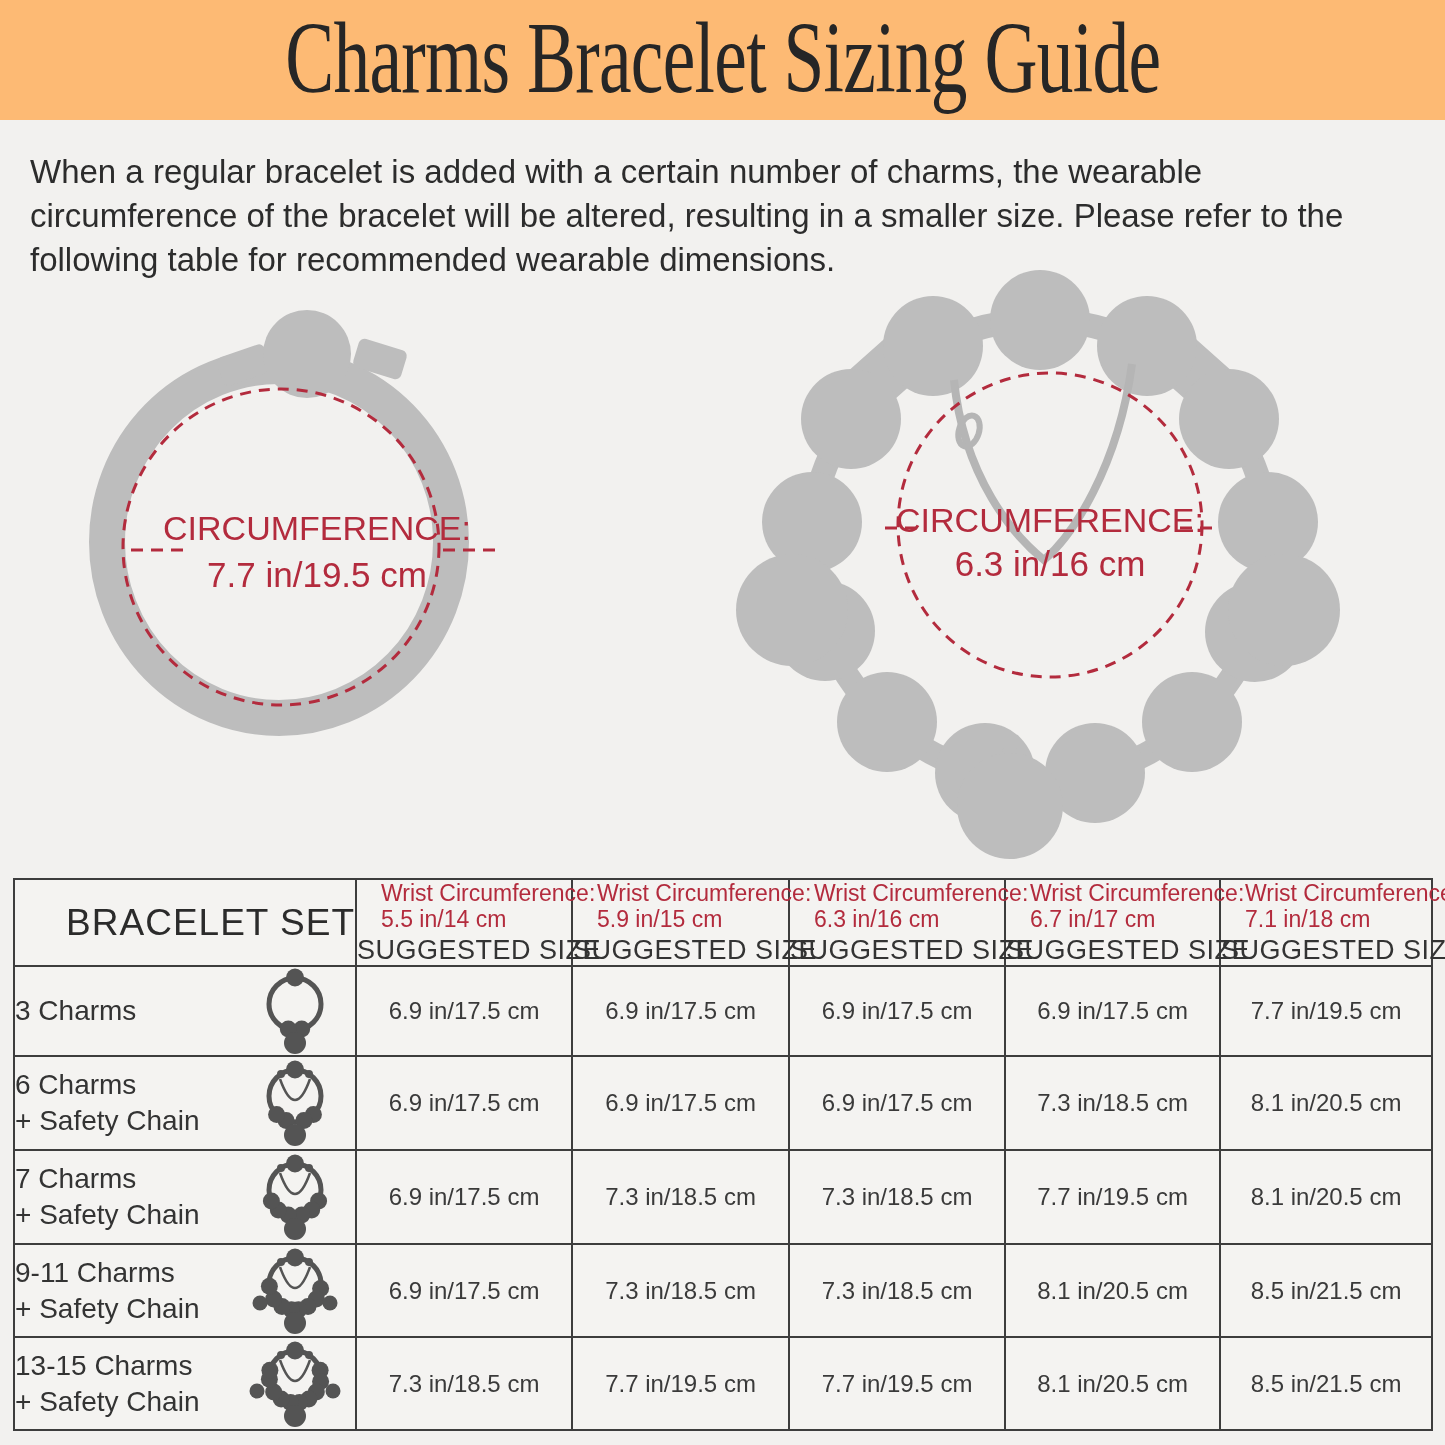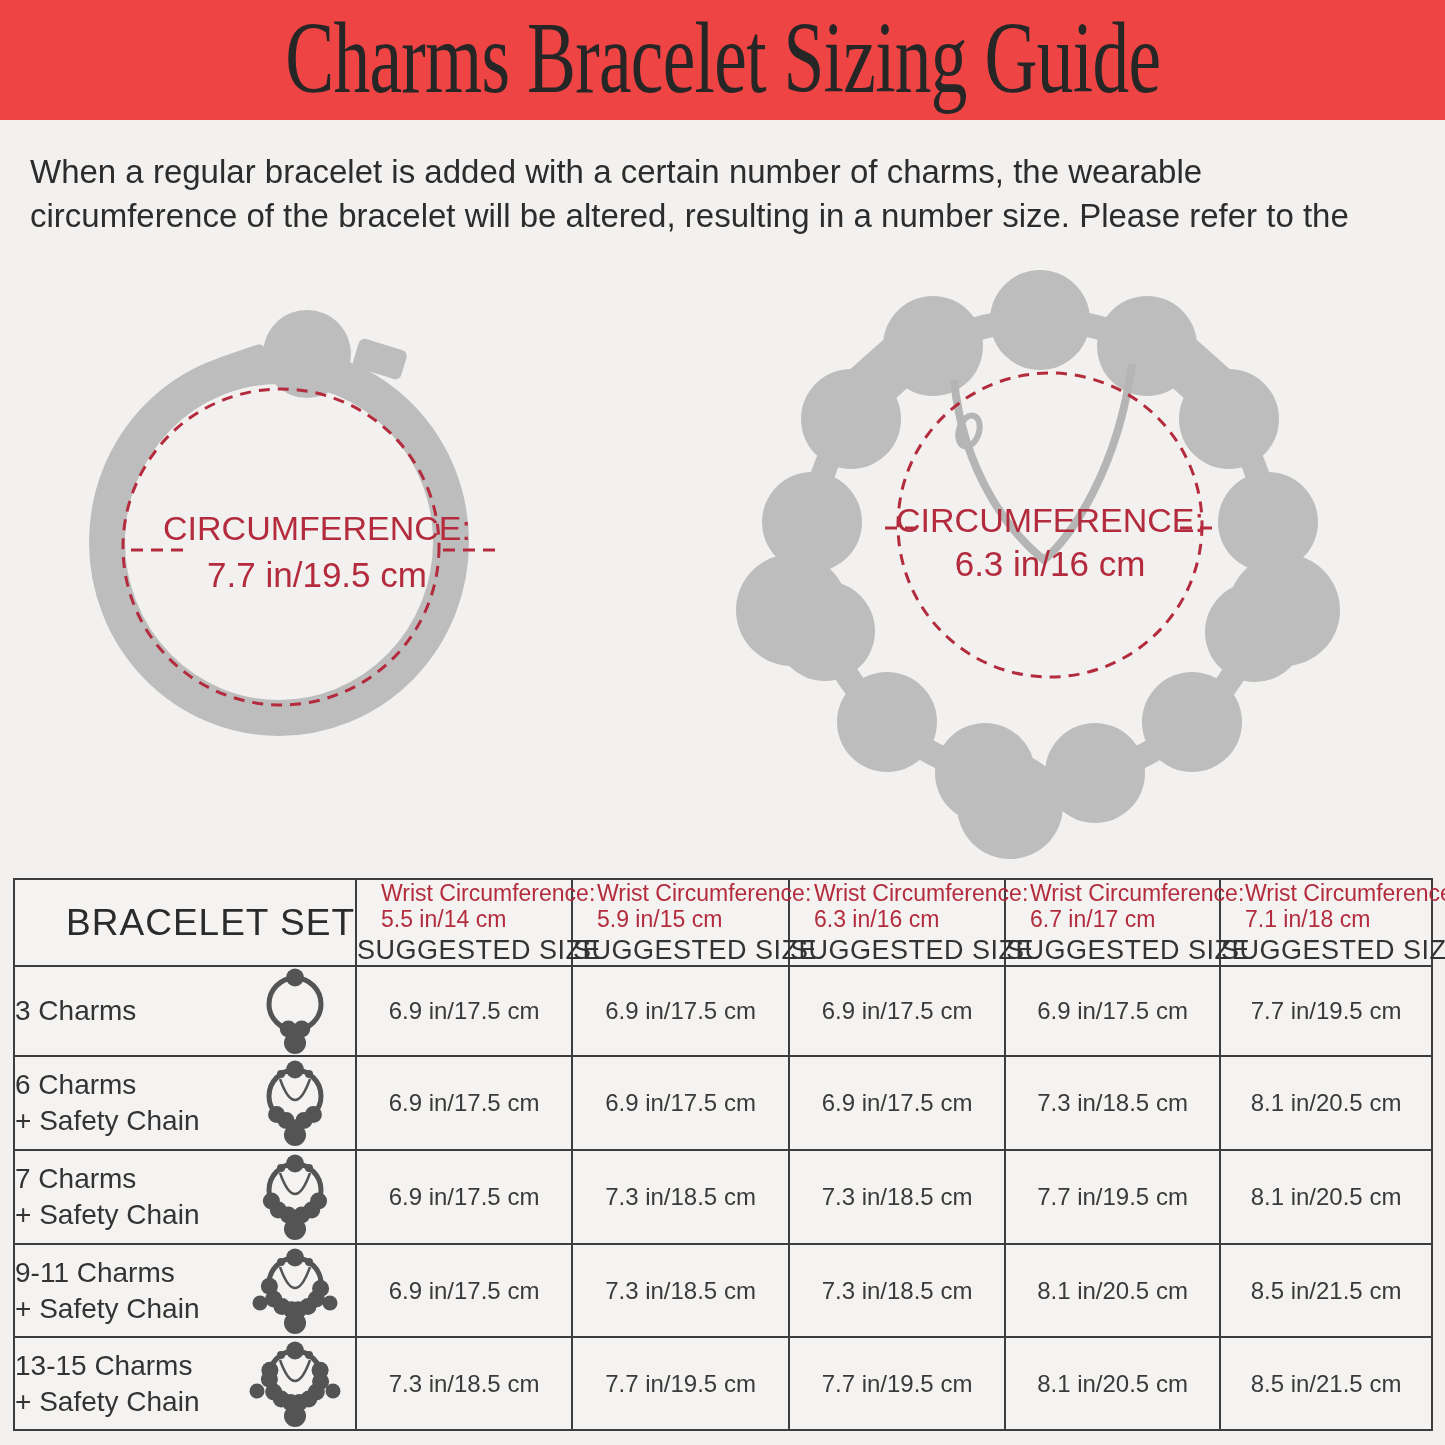--- a/index.html
+++ b/index.html
@@ -3,21 +3,21 @@
 <meta charset="utf-8">
 <style>
   html,body{margin:0;padding:0;}
   body{
     width:1445px;height:1445px;position:relative;overflow:hidden;
     background:#f2f1ef;
     font-family:"Liberation Sans", sans-serif;
   }
   .band{
     position:absolute;top:0;left:0;width:1445px;height:120px;
-    background:#ef4444;display:flex;align-items:center;justify-content:center;
+    background:#fdba74;display:flex;align-items:center;justify-content:center;
   }
   .band .title{
     font-family:"Liberation Serif", serif;
     font-size:102px;color:#262626;font-weight:normal;
     transform:scaleX(0.72);letter-spacing:-1px;white-space:nowrap;line-height:1;
     margin-top:-4px;
   }
   .intro{
     position:absolute;left:30px;top:150px;width:1400px;
     font-size:33px;line-height:44px;color:#2c2c2c;
@@ -50,21 +50,22 @@
 </style>
 </head>
 <body>
 
 <div class="band">
   <div class="title">Charms Bracelet Sizing Guide</div>
 </div>
 
 <div class="intro">
   <div>When a regular bracelet is added with a certain number of charms, the wearable</div>
-  <div>circumference of the bracelet will be altered, resulting in a number size. Please refer to the</div>
+  <div>circumference of the bracelet will be altered, resulting in a smaller size. Please refer to the</div>
+  <div>following table for recommended wearable dimensions.</div>
 </div>
 
 <svg class="illus illus-left" width="460" height="500" viewBox="0 0 460 500">
   <ellipse cx="224" cy="250" rx="172" ry="176" fill="none" stroke="#bdbdbd" stroke-width="36"></ellipse>
   <rect x="164" y="58" width="50" height="30" rx="6" fill="#bdbdbd" transform="rotate(-19 189 73)"></rect>
   <rect x="300" y="52" width="50" height="30" rx="6" fill="#bdbdbd" transform="rotate(17 325 67)"></rect>
   <circle cx="252" cy="62" r="44" fill="#bdbdbd"></circle>
   <circle cx="226" cy="255" r="158" fill="none" stroke="#b32b3d" stroke-width="3" stroke-dasharray="11 8"></circle>
   <line x1="76" y1="258" x2="136" y2="258" stroke="#b32b3d" stroke-width="3" stroke-dasharray="12 8"></line>
   <line x1="388" y1="258" x2="448" y2="258" stroke="#b32b3d" stroke-width="3" stroke-dasharray="12 8"></line>

